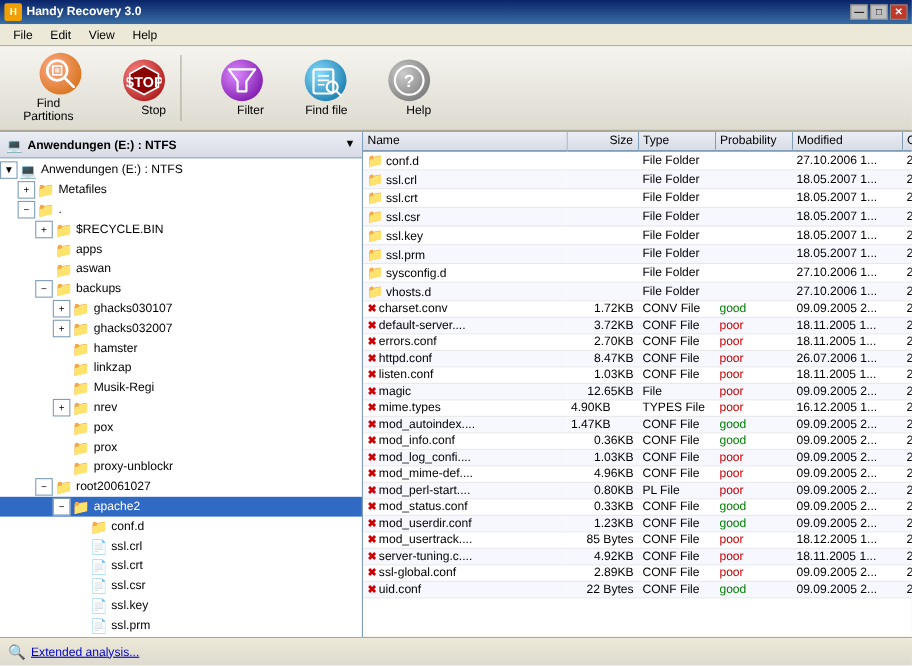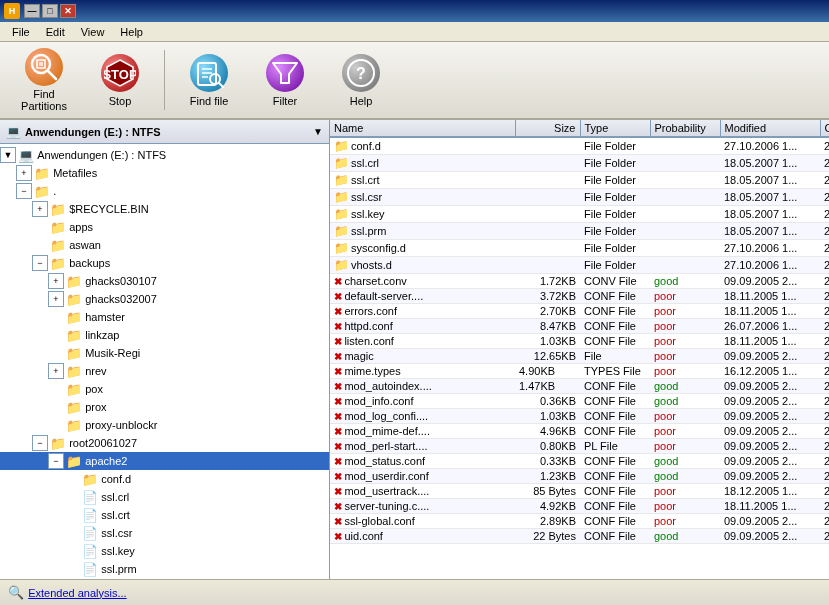--- a/index.html
+++ b/index.html
@@ -64,21 +64,21 @@
       height: 78px;
       display: flex;
       align-items: center;
       padding: 4px 8px;
       border-bottom: 2px solid #aca899;
       gap: 4px;
     }
     .toolbar-btn {
       display: flex;
       flex-direction: column;
-      align-items: center;
+      align-items: flex-end;
       justify-content: center;
       width: 72px;
       height: 68px;
       cursor: pointer;
       border: 1px solid transparent;
       border-radius: 3px;
       padding: 4px;
       background: transparent;
     }
     .toolbar-btn .btn-icon {
@@ -259,20 +259,21 @@
     .ic-purple { background: radial-gradient(circle at 35% 35%, #d8f, #609); color: white; }
     .ic-gray { background: radial-gradient(circle at 35% 35%, #ccc, #666); color: white; }
   </style>
 </head>
 <body>
 
 <div id="title-bar">
   <div class="title-icon">
     <span style="font-size:9px;color:white;font-weight:bold;">H</span>
   </div>
+  <span class="title-text">Handy Recovery 3.0</span>
   <div class="win-buttons">
     <div class="win-btn">—</div>
     <div class="win-btn">□</div>
     <div class="win-btn" style="background:#c0392b;color:white;">✕</div>
   </div>
 </div>
 
 <div id="menu-bar">
   <span class="menu-item">File</span>
   <span class="menu-item">Edit</span>
@@ -303,46 +304,46 @@
         <svg width="32" height="32" viewBox="0 0 32 32">
           <polygon points="16,3 29,10 29,22 16,29 3,22 3,10" fill="darkred" stroke="white" stroke-width="1.5"></polygon>
           <text x="16" y="22" text-anchor="middle" fill="white" font-size="13" font-weight="bold">STOP</text>
         </svg>
       </div>
     </div>
     <span class="btn-label">Stop</span>
   </div>
 
   <div class="toolbar-separator"></div>
+
+  <div class="toolbar-btn">
+    <div class="btn-icon">
+      <div class="icon-circle ic-purple">
+        <svg width="32" height="32" viewBox="0 0 32 32">
+          <polygon points="4,6 28,6 20,17 20,26 12,26 12,17" fill="none" stroke="white" stroke-width="2" stroke-linejoin="round"></polygon>
+        </svg>
+      </div>
+    </div>
+    <span class="btn-label">Filter</span>
+  </div>
 
   <div class="toolbar-btn">
     <div class="btn-icon">
       <div class="icon-circle ic-teal">
         <svg width="32" height="32" viewBox="0 0 32 32">
           <rect x="5" y="6" width="18" height="22" rx="2" fill="none" stroke="white" stroke-width="2"></rect>
           <line x1="9" y1="12" x2="19" y2="12" stroke="white" stroke-width="1.5"></line>
           <line x1="9" y1="16" x2="19" y2="16" stroke="white" stroke-width="1.5"></line>
           <line x1="9" y1="20" x2="15" y2="20" stroke="white" stroke-width="1.5"></line>
           <circle cx="22" cy="22" r="5" fill="none" stroke="white" stroke-width="2"></circle>
           <line x1="26" y1="26" x2="30" y2="30" stroke="white" stroke-width="2" stroke-linecap="round"></line>
         </svg>
       </div>
     </div>
     <span class="btn-label">Find file</span>
-  </div>
-
-  <div class="toolbar-btn">
-    <div class="btn-icon">
-      <div class="icon-circle ic-purple">
-        <svg width="32" height="32" viewBox="0 0 32 32">
-          <polygon points="4,6 28,6 20,17 20,26 12,26 12,17" fill="none" stroke="white" stroke-width="2" stroke-linejoin="round"></polygon>
-        </svg>
-      </div>
-    </div>
-    <span class="btn-label">Filter</span>
   </div>
 
   <div class="toolbar-btn">
     <div class="btn-icon">
       <div class="icon-circle ic-gray">
         <svg width="32" height="32" viewBox="0 0 32 32">
           <circle cx="16" cy="16" r="13" fill="none" stroke="white" stroke-width="2"></circle>
           <text x="16" y="22" text-anchor="middle" fill="white" font-size="16" font-weight="bold">?</text>
         </svg>
       </div>

